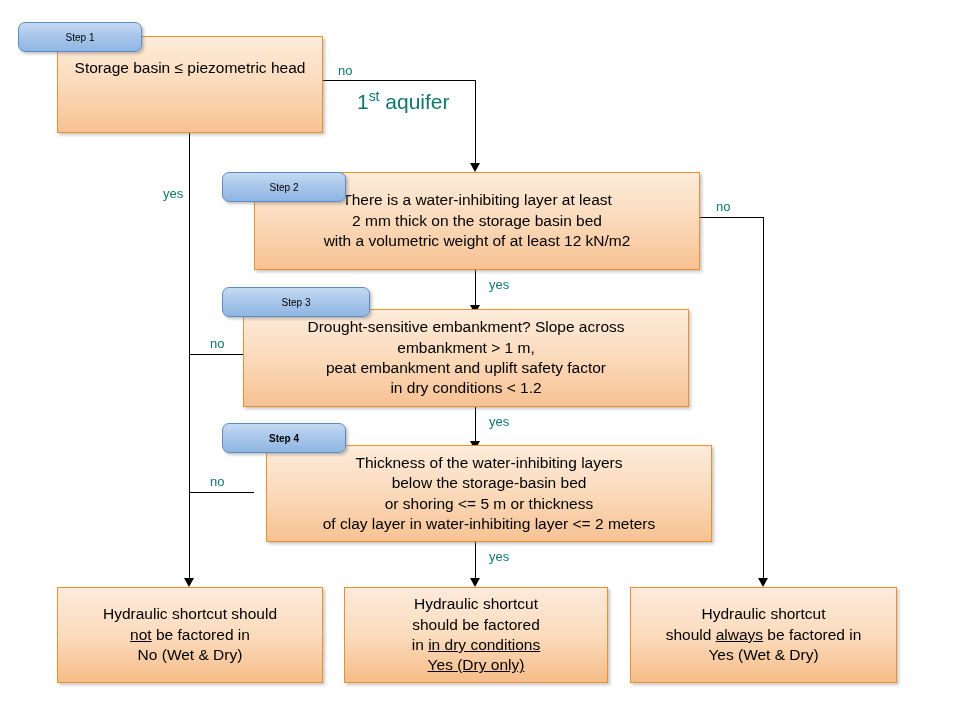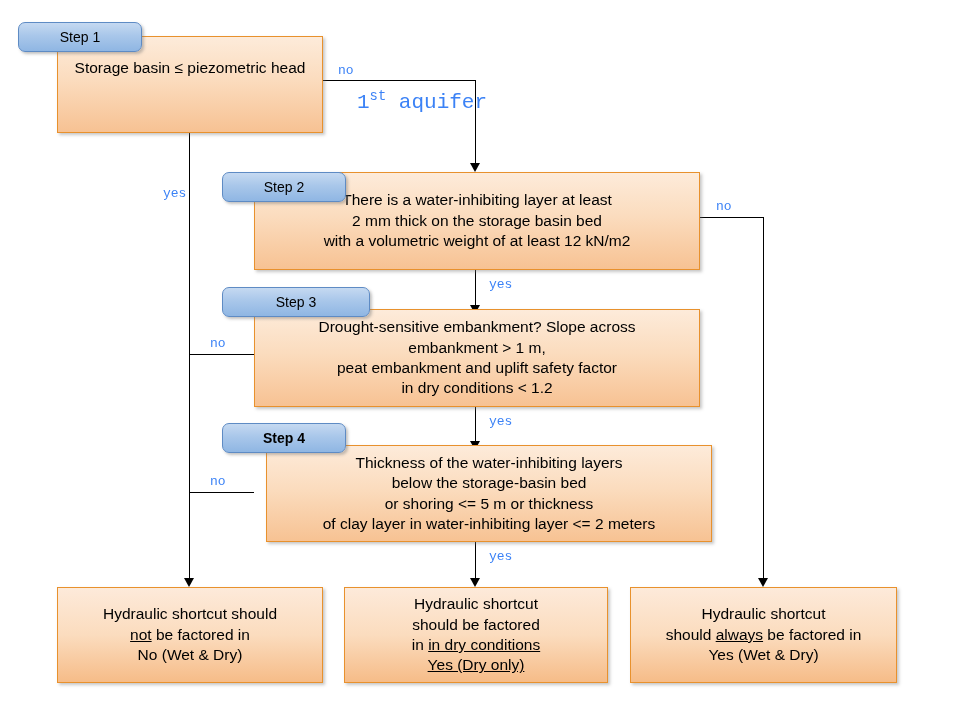--- a/index.html
+++ b/index.html
@@ -48,21 +48,21 @@
   .badge {
     position: absolute;
     box-sizing: border-box;
     border: 1px solid #5E8BC4;
     border-radius: 7px;
     background: linear-gradient(to bottom, #C5D9F1 0%, #A9C7EA 45%, #8FB6E3 100%);
     box-shadow: 2px 2px 3px rgba(120,120,120,0.45);
     display: flex;
     align-items: center;
     justify-content: center;
-    font-size: 14px;
+    font-size: 10px;
     color: #000000;
     z-index: 5;
   }
 
   
   .ln {
     position: absolute;
     background: #000000;
   }
   .ln.v { width: 1.4px; }
@@ -73,23 +73,22 @@
     width: 0;
     height: 0;
     border-left: 5.5px solid transparent;
     border-right: 5.5px solid transparent;
     border-top: 9px solid #000000;
   }
 
   .elabel {
     position: absolute;
     font-size: 13px;
-    color: #3b82f6;
+    color: #0f766e;
     white-space: nowrap;
-    font-family: Liberation Mono, monospace;
   }
   .elabel.big { font-size: 21px; }
   .elabel sup { font-size: 0.66em; vertical-align: super; }
 </style>
 </head>
 <body>
 
 <div id="canvas">
 
   <div class="ln h" style="left:322px; top:80px; width:154px;"></div>
@@ -149,21 +148,21 @@
     <div class="txt">
       <span class="line">There is a water-inhibiting layer at least</span>
       <span class="line">2 mm thick on the storage basin bed</span>
       <span class="line">with a volumetric weight of at least 12 kN/m2</span>
     </div>
   </div>
   <div class="badge" style="left:222px; top:150px; width:124px; height:30px;margin-top:22px;">
     <span>Step 2</span>
   </div>
 
-  <div class="node" style="left:254px; top:309px; width:446px; height:98px;">
+  <div class="node" style="left:243px; top:309px; width:446px; height:98px;">
     <div class="txt">
       <span class="line">Drought-sensitive embankment? Slope across</span>
       <span class="line">embankment &gt; 1 m,</span>
       <span class="line">peat embankment and uplift safety factor</span>
       <span class="line">in dry conditions &lt; 1.2</span>
     </div>
   </div>
   <div class="badge" style="left:222px; top:287px; width:148px; height:30px;">
     <span>Step 3</span>
   </div>

